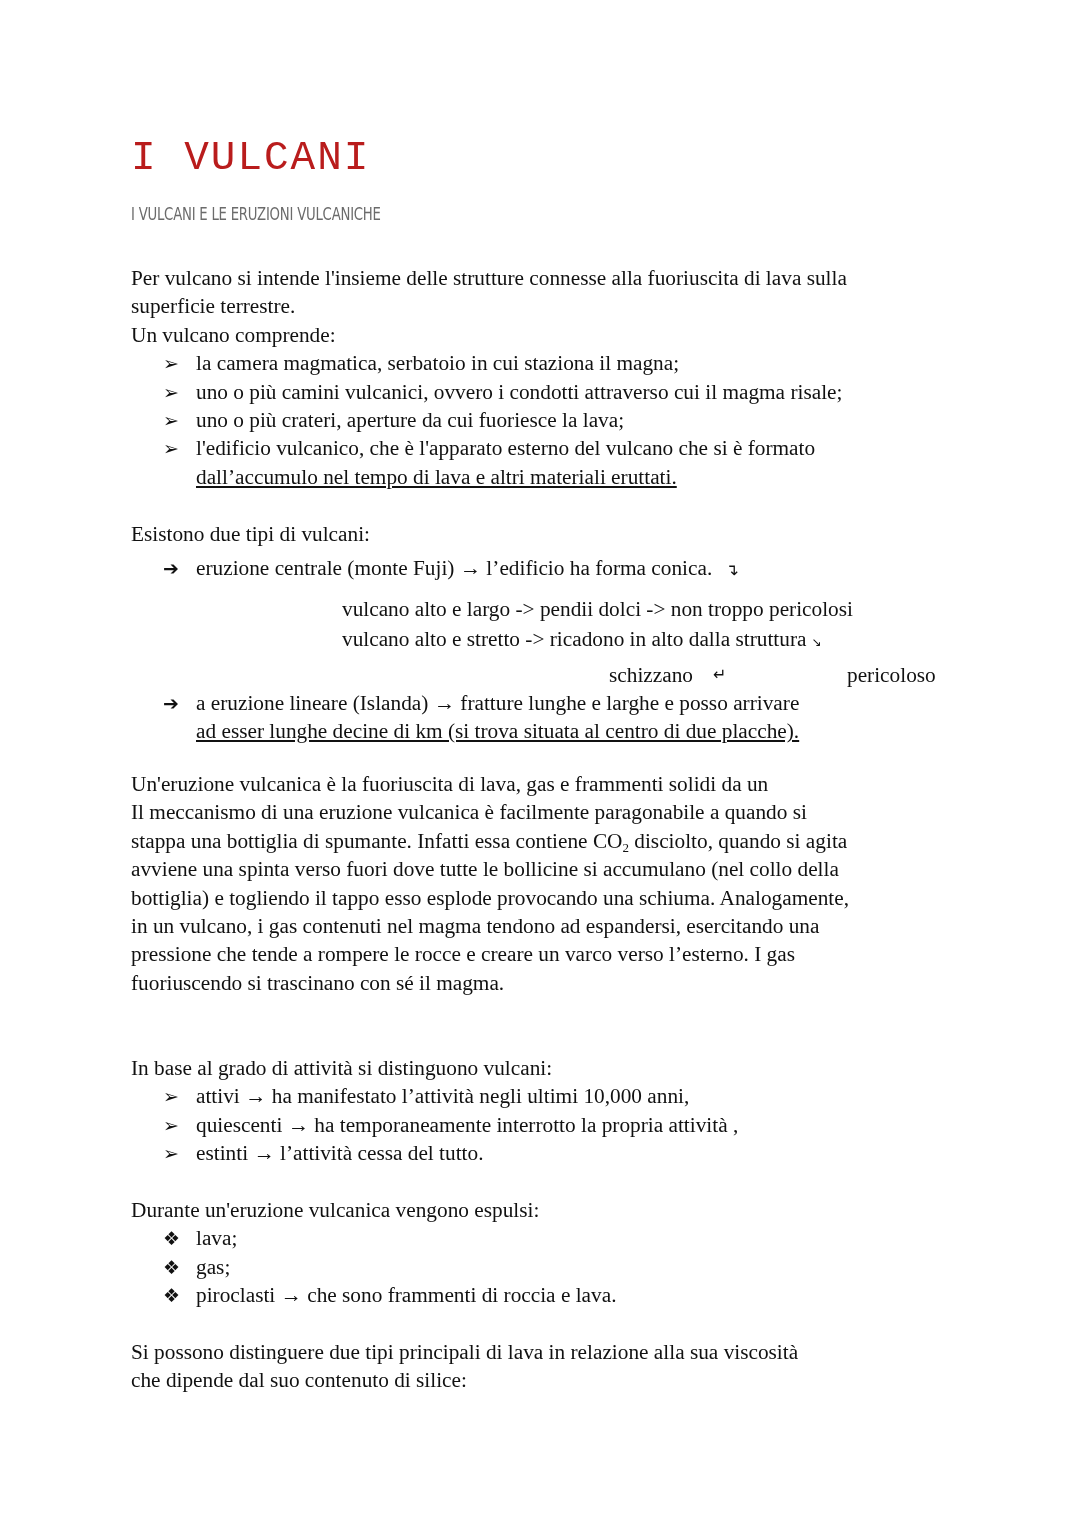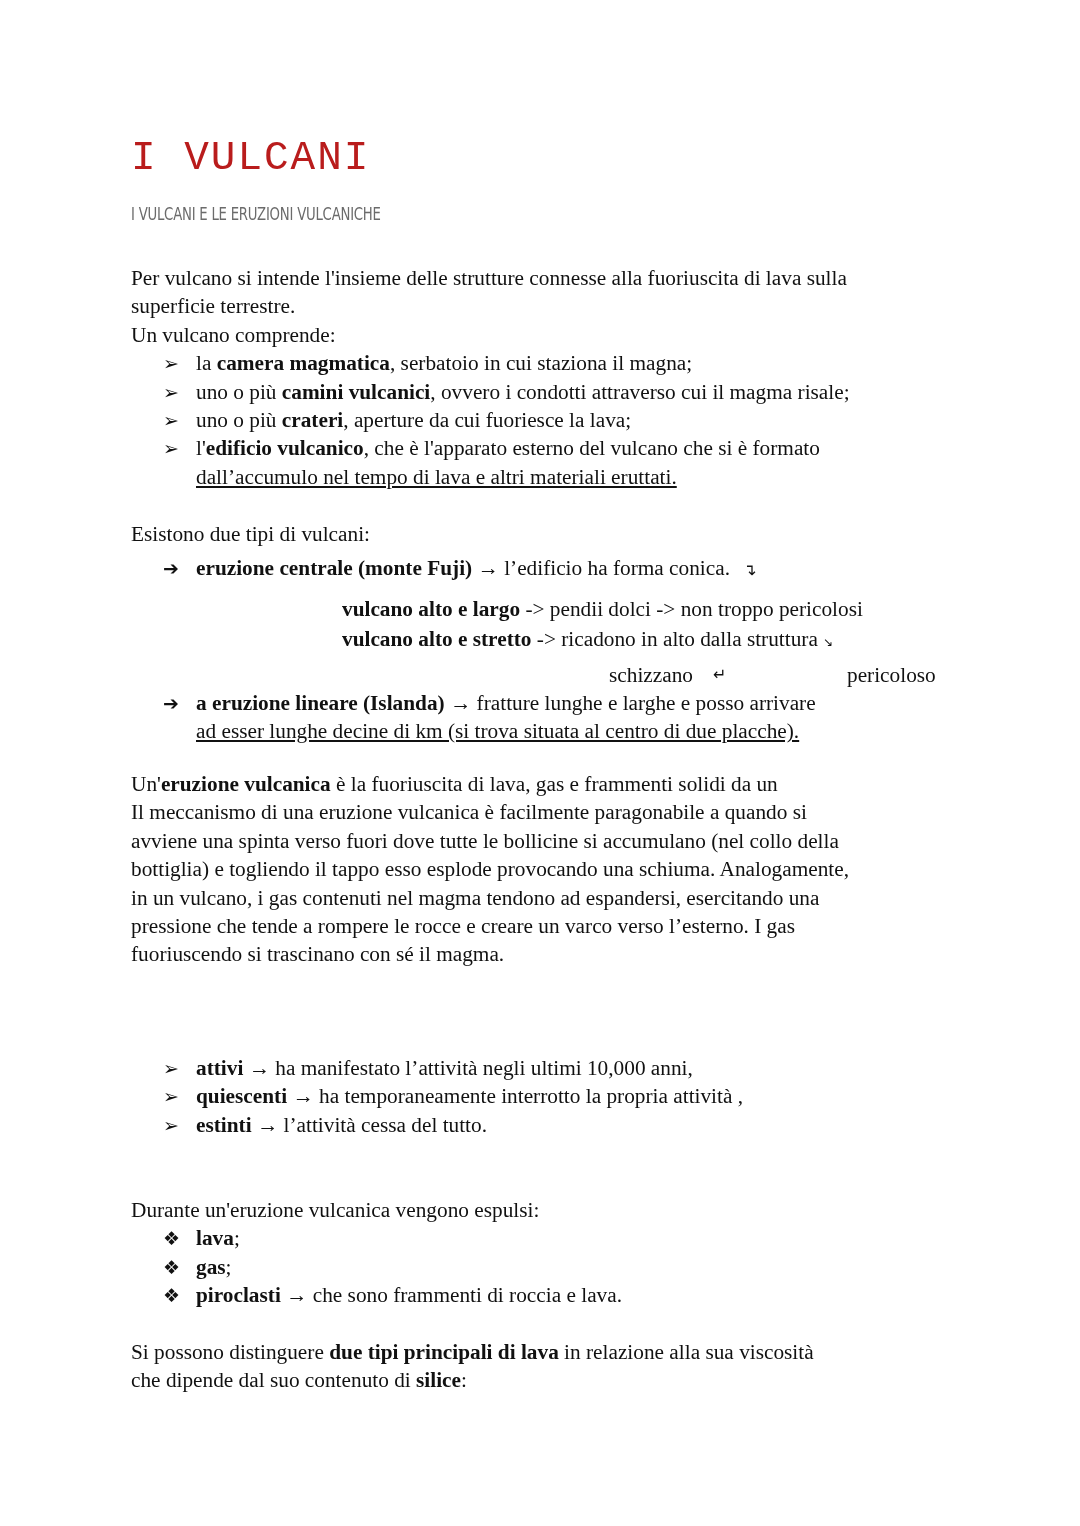--- a/index.html
+++ b/index.html
@@ -5,21 +5,21 @@
   html, body { margin:0; padding:0; background:#ffffff; }
   body { width:1080px; height:1526px; position:relative; overflow:hidden;
          font-family:"Liberation Serif", "DejaVu Serif", serif; color:#111111; }
   .title { position:absolute; left:131px; top:133px; font-family:"Liberation Mono","DejaVu Sans Mono",monospace;
            font-size:41px; letter-spacing:2px; color:#b91c1c; line-height:50px; white-space:nowrap; }
   .subtitle { position:absolute; left:131px; top:199px; font-family:"DejaVu Sans", sans-serif;
               font-size:17px; color:#6b6b6b; letter-spacing:-0.3px; transform:scaleX(0.78); transform-origin:left top;
               text-transform:uppercase; white-space:nowrap; line-height:30px; }
   .block { position:absolute; left:131px; font-size:21.3px; line-height:28.4px; }
   .line { white-space:nowrap; }
-  b { font-weight:bold; }
+  b { font-weight:normal; }
   .bul { position:relative; padding-left:65px; }
   .bul .mk { position:absolute; left:32px; top:0; font-family:"DejaVu Sans", sans-serif; font-size:19px; }
   .cont { padding-left:65px;text-decoration:underline; }
   .indent { padding-left:211px; }
   .sub2 { font-size:13px; vertical-align:-4px; line-height:0; }
   .small-arrow { font-family:"DejaVu Sans", sans-serif; font-size:16px; }
 </style>
 </head>
 <body>
 
@@ -73,28 +73,34 @@
     <b>a eruzione lineare (Islanda)</b><span> → fratture lunghe e larghe e posso arrivare</span>
   </div>
   <div class="line cont">ad esser lunghe decine di km (si trova situata al centro di due placche).</div>
 </div>
 
 <div class="block" style="top:770px;">
   <div class="line">
     <span>Un'</span><b>eruzione vulcanica</b><span> è la fuoriuscita di lava, gas e frammenti solidi da un</span>
   </div>
   <div class="line">Il meccanismo di una eruzione vulcanica è facilmente paragonabile a quando si</div>
+  <div class="line">
+    <span>stappa una bottiglia di spumante. Infatti essa contiene CO</span><span class="sub2">2</span><span> disciolto, quando si agita</span>
+  </div>
   <div class="line">avviene una spinta verso fuori dove tutte le bollicine si accumulano (nel collo della</div>
   <div class="line">bottiglia) e togliendo il tappo esso esplode provocando una schiuma. Analogamente,</div>
   <div class="line">in un vulcano, i gas contenuti nel magma tendono ad espandersi, esercitando una</div>
   <div class="line">pressione che tende a rompere le rocce e creare un varco verso l’esterno. I gas</div>
   <div class="line">fuoriuscendo si trascinano con sé il magma.</div>
 </div>
 
 <div class="block" style="top:1054px;">
+  <div class="line">
+    <span>In base al </span><b>grado di attività</b><span> si distinguono vulcani:</span>
+  </div>
   <div class="line bul">
     <span class="mk">➢</span>
     <b>attivi</b><span> → ha manifestato l’attività negli ultimi 10,000 anni,</span>
   </div>
   <div class="line bul">
     <span class="mk">➢</span>
     <b>quiescenti</b><span> → ha temporaneamente interrotto la propria attività ,</span>
   </div>
   <div class="line bul">
     <span class="mk">➢</span>

